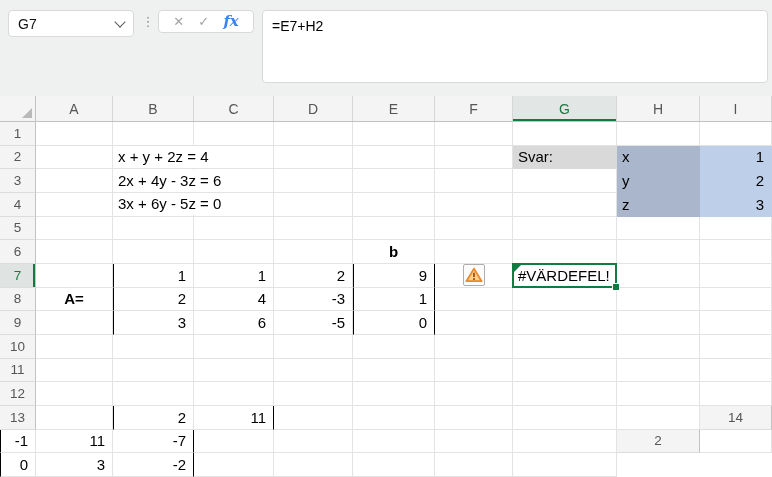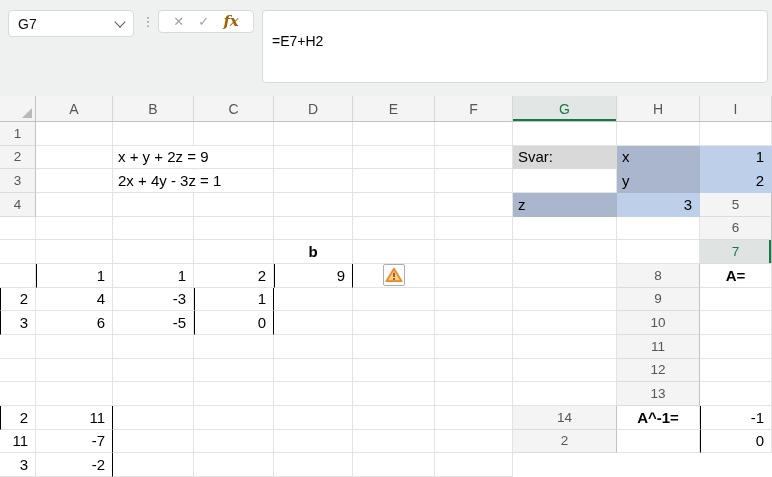--- a/index.html
+++ b/index.html
@@ -26,26 +26,26 @@
     color:#8f8f8f; font-size:13px;
   }
   .fngroup {
     position:absolute; left:158px; top:10px; width:96px; height:23px; box-sizing:border-box;
     background:#fff; border:1px solid #d9d9d9; border-radius:4px;
     display:flex; align-items:center; justify-content:space-evenly;
   }
   .fnbtn { font-size:13px; color:#a3a3a3; line-height:1; }
   .fnbtn.fx {
     font-family:"DejaVu Serif","Liberation Serif",serif;
-    font-style:italic; font-weight:bold; font-size:15px; color:#a16207;
+    font-style:italic; font-weight:bold; font-size:15px; color:#3b82f6;
   }
   .formulabox {
     position:absolute; left:262px; top:10px; width:506px; height:73px; box-sizing:border-box;
     background:#fff; border:1px solid #d9d9d9; border-radius:4px;
-    font-size:14px; color:#000; padding:20px 9px; line-height:20px;
+    font-size:14px; color:#000; padding:5px 9px; line-height:20px;
   }
   
   .sheet { position:absolute; top:96px; left:0; width:772px; height:381px; background:#fff; }
   .colheaders {
     display:flex; height:26px; box-sizing:border-box;
     background:#f4f4f4; border-bottom:1px solid #c2c2c2;
   }
   .corner { position:relative; box-sizing:border-box; background:#f4f4f4; border-right:1px solid #c2c2c2; }
   .corner .tri {
     position:absolute; right:3px; bottom:3px; width:0; height:0;
@@ -146,53 +146,56 @@
         <div class="cell"></div>
         <div class="cell"></div>
         <div class="cell"></div>
         <div class="cell"></div>
         <div class="cell"></div>
         <div class="cell"></div>
         <div class="cell"></div>
         <div class="rowh">2</div>
         <div class="cell"></div>
         <div class="cell a-left ovf">
-          <span class="txt">x + y + 2z = 9</span>
+          <span class="txt">x + y + 2z = 4</span>
         </div>
         <div class="cell"></div>
         <div class="cell"></div>
         <div class="cell"></div>
         <div class="cell"></div>
         <div class="cell a-left bg-label">
           <span class="txt">Svar:</span>
         </div>
         <div class="cell a-left bg-variable">
           <span class="txt">x</span>
         </div>
         <div class="cell a-right bg-value">
           <span class="txt">1</span>
         </div>
         <div class="rowh">3</div>
         <div class="cell"></div>
         <div class="cell a-left ovf">
-          <span class="txt">2x + 4y - 3z = 1</span>
+          <span class="txt">2x + 4y - 3z = 6</span>
         </div>
         <div class="cell"></div>
         <div class="cell"></div>
         <div class="cell"></div>
         <div class="cell"></div>
         <div class="cell"></div>
         <div class="cell a-left bg-variable">
           <span class="txt">y</span>
         </div>
         <div class="cell a-right bg-value">
           <span class="txt">2</span>
         </div>
         <div class="rowh">4</div>
         <div class="cell"></div>
+        <div class="cell a-left ovf">
+          <span class="txt">3x + 6y - 5z = 0</span>
+        </div>
         <div class="cell"></div>
         <div class="cell"></div>
         <div class="cell"></div>
         <div class="cell"></div>
         <div class="cell"></div>
         <div class="cell a-left bg-variable">
           <span class="txt">z</span>
         </div>
         <div class="cell a-right bg-value">
           <span class="txt">3</span>
@@ -235,20 +238,26 @@
         </div>
         <div class="cell widget">
           <div class="warnbtn">
             <svg width="18" height="16" viewBox="0 0 18 16">
               <path d="M9 1.6 L16.6 14.2 L1.4 14.2 Z" fill="#fbd089" stroke="#e8892c" stroke-width="1.8" stroke-linejoin="round"></path>
               <line x1="9" y1="5.8" x2="9" y2="10" stroke="#a85618" stroke-width="1.9"></line>
               <circle cx="9" cy="12.2" r="1.1" fill="#a85618"></circle>
             </svg>
           </div>
         </div>
+        <div class="cell a-left" style="z-index: 5;">
+          <span class="txt">#VÄRDEFEL!</span>
+          <span class="errtri"></span>
+          <span class="selbox"></span>
+          <span class="fillhandle"></span>
+        </div>
         <div class="cell"></div>
         <div class="cell"></div>
         <div class="rowh">8</div>
         <div class="cell a-center bold">
           <span class="txt">A=</span>
         </div>
         <div class="cell a-right bL">
           <span class="txt">2</span>
         </div>
         <div class="cell a-right">
@@ -319,23 +328,20 @@
         </div>
         <div class="cell a-right bR">
           <span class="txt">11</span>
         </div>
         <div class="cell"></div>
         <div class="cell"></div>
         <div class="cell"></div>
         <div class="cell"></div>
         <div class="cell"></div>
         <div class="rowh">14</div>
-        <div class="cell a-center bold">
-          <span class="txt">A^-1=</span>
-        </div>
         <div class="cell a-right bL">
           <span class="txt">-1</span>
         </div>
         <div class="cell a-right">
           <span class="txt">11</span>
         </div>
         <div class="cell a-right bR">
           <span class="txt">-7</span>
         </div>
         <div class="cell"></div>

